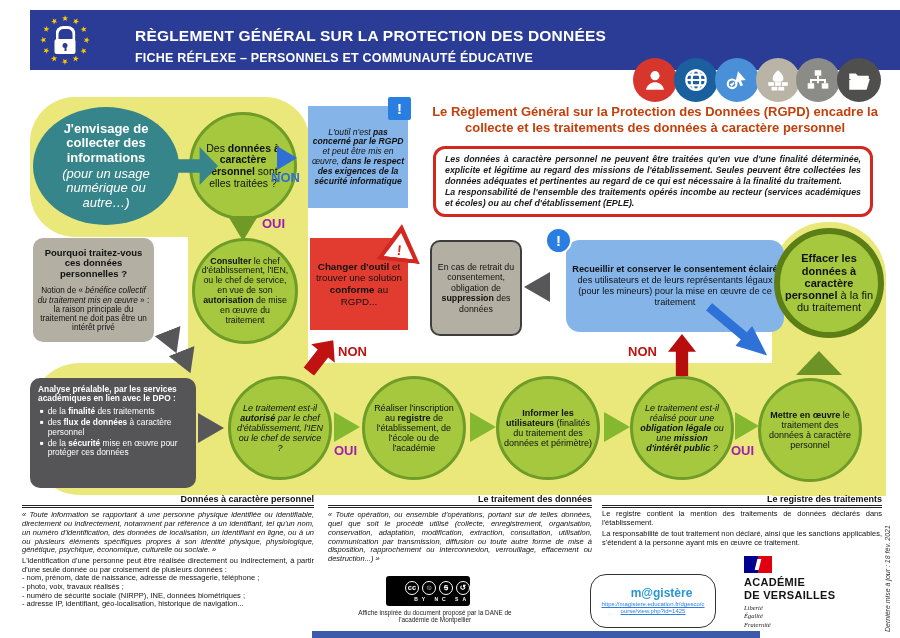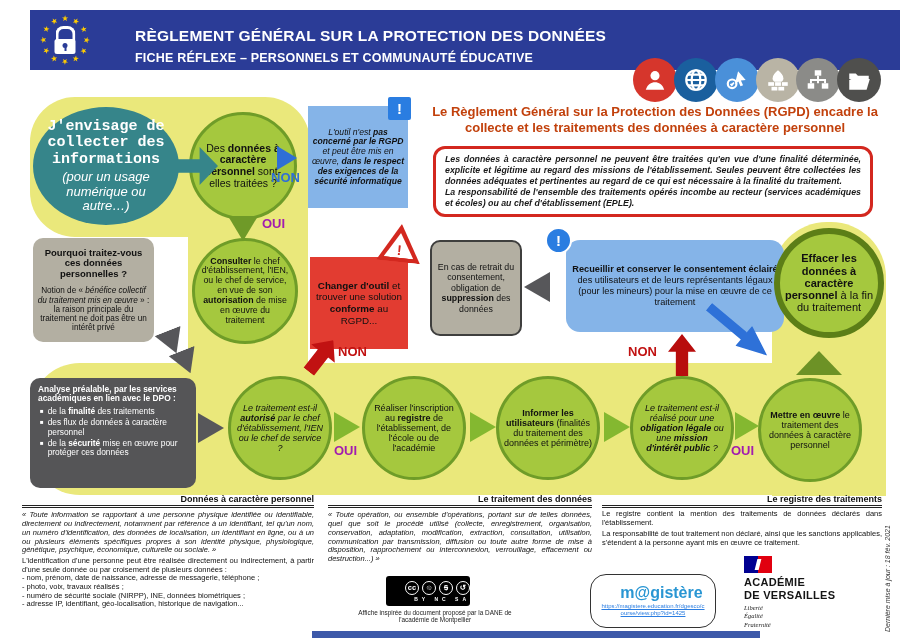--- a/index.html
+++ b/index.html
@@ -56,21 +56,21 @@
   .arrow-up{clip-path:polygon(50% 0,100% 42%,72% 42%,72% 100%,28% 100%,28% 42%,0 42%);}
   .arrow-right{clip-path:polygon(0 32%,60% 32%,60% 0,100% 50%,60% 100%,60% 68%,0 68%);}
   .lbl{position:absolute;font-weight:bold;font-size:13px;z-index:5;}
   .lbl-blue{color:#2f6fd6;}
   .lbl-red{color:#c11212;}
   .lbl-green{color:#a21caf;}
 
   
   .start-ell{position:absolute;left:33px;top:107px;width:146px;height:118px;background:#36858a;border-radius:50%;
              display:flex;flex-direction:column;align-items:center;justify-content:center;text-align:center;color:#fff;z-index:2;}
-  .start-main{font-weight:bold;font-size:15px;line-height:1.1;width:92%;font-family:Liberation Mono, monospace;}
+  .start-main{font-weight:bold;font-size:13px;line-height:1.1;width:92%;}
   .start-sub{font-style:italic;font-size:13px;line-height:1.1;margin-top:2px;width:88%;}
 
   .gcircle{position:absolute;background:#a5c83e;border:3px solid #6f9c28;border-radius:50%;
            display:flex;align-items:center;justify-content:center;text-align:center;z-index:2;color:#111;}
   .gcircle .tx{width:90%;line-height:1.12;}
   .q-circle{left:189px;top:112px;width:102px;height:102px;font-size:10.5px;}
   .consult-circle{left:192px;top:238px;width:100px;height:100px;font-size:8.8px;}
   .step{top:376px;width:98px;height:98px;font-size:9px;}
   .s0{left:228px;font-style:italic;}
   .s1{left:362px;}
@@ -87,21 +87,21 @@
   .tool-box .tx{width:94%;line-height:1.14;}
   .badge-sq{position:absolute;left:388px;top:97px;width:23px;height:23px;background:#2a7de1;border-radius:2px;z-index:4;
             display:flex;align-items:center;justify-content:center;color:#fff;font-weight:bold;font-size:15px;}
   .badge-ci{position:absolute;left:545px;top:227px;width:27px;height:27px;background:#2a7de1;border:2.5px solid #fff;border-radius:50%;z-index:4;
             display:flex;align-items:center;justify-content:center;color:#fff;font-weight:bold;font-size:15px;box-sizing:border-box;}
   .why-box{left:33px;top:238px;width:121px;height:104px;background:#b3afa2;border-radius:10px;
            display:flex;flex-direction:column;align-items:center;justify-content:center;}
   .why-title{font-weight:bold;font-size:9.5px;line-height:1.12;width:92%;}
   .why-body{font-size:8.2px;line-height:1.12;width:94%;margin-top:7px;}
   .change-box{left:310px;top:238px;width:98px;height:92px;background:#e23c31;font-size:9.8px;
-              display:flex;align-items:center;justify-content:center;margin-top:19px;}
+              display:flex;align-items:center;justify-content:center;}
   .change-box .tx{width:88%;line-height:1.18;}
   .warn{position:absolute;left:378px;top:224px;width:44px;height:38px;z-index:4;transform:rotate(6deg);}
   .warn::before{content:"";position:absolute;inset:0;background:#d3281f;clip-path:polygon(50% 0,100% 100%,0 100%);}
   .warn::after{content:"";position:absolute;left:7px;right:7px;top:9px;bottom:4px;background:#fff;clip-path:polygon(50% 0,100% 100%,0 100%);}
   .warn-ex{position:absolute;left:0;right:0;bottom:4px;text-align:center;color:#d3281f;font-weight:bold;font-size:14px;z-index:2;}
   .encas-box{left:430px;top:240px;width:92px;height:96px;background:#b3afa2;border:2.5px solid #3f3f3e;border-radius:10px;font-size:8.8px;
              display:flex;align-items:center;justify-content:center;box-sizing:border-box;}
   .encas-box .tx{width:92%;line-height:1.2;}
   .consent-box{left:566px;top:240px;width:218px;height:92px;background:#85b4e8;border-radius:14px;font-size:9.2px;
                display:flex;align-items:center;justify-content:center;}
@@ -132,21 +132,21 @@
             display:flex;flex-direction:column;align-items:flex-end;justify-content:center;}
   .cc-row{display:flex;gap:3px;}
   .cc-c{width:14px;height:14px;border:1.3px solid #fff;border-radius:50%;color:#fff;font-size:7.5px;font-weight:bold;
         display:flex;align-items:center;justify-content:center;box-sizing:border-box;}
   .cc-strike{text-decoration:line-through;}
   .cc-sub{color:#fff;font-size:5px;font-weight:bold;letter-spacing:4px;margin-top:1px;padding-left:18px;}
   .cc-caption{position:absolute;left:350px;top:609px;width:170px;text-align:center;font-size:6.4px;line-height:1.15;color:#222;z-index:2;}
 
   .mag-box{position:absolute;left:590px;top:574px;width:124px;height:52px;border:1.5px solid #333;border-radius:16px;background:#fff;z-index:2;
            display:flex;flex-direction:column;align-items:center;justify-content:center;}
-  .mag-name{color:#2996d3;font-weight:bold;font-size:16px;line-height:1;margin-left:17px;}
+  .mag-name{color:#2996d3;font-weight:bold;font-size:12px;line-height:1;margin-left:17px;}
   .mag-link{color:#2a7de1;font-size:6px;text-decoration:underline;width:104px;word-break:break-all;text-align:center;margin-top:2px;line-height:1.2;}
 
   .acad{position:absolute;left:744px;top:556px;z-index:2;}
   .flag{width:28px;height:17px;display:flex;position:relative;}
   .flag-b{flex:1;background:#000091;}
   .flag-r{flex:1;background:#e1000f;}
   .flag::after{content:"";position:absolute;left:12px;top:3px;width:4px;height:11px;background:#fff;transform:skewX(-14deg);}
   .acad-name{font-weight:bold;font-size:11px;line-height:1.15;color:#141414;margin-top:3px;letter-spacing:.3px;}
   .acad-motto{font-family:"Liberation Serif",serif;font-style:italic;font-size:6.5px;line-height:1.25;margin-top:3px;color:#222;}
 
@@ -303,21 +303,21 @@
   <div class="tri tri-d" style="left:172px;top:350px;width:28px;height:24px;background:#57575a;transform:rotate(-22deg);"></div>
 
   <div class="box analysis-box">
     <div class="an-title">Analyse préalable, par les services académiques en lien avec le DPO :</div>
     <div class="an-item">
       <span class="an-bullet">■</span>
       <span><span>de la </span><span style="font-weight: bold;">finalité</span><span> des traitements</span></span>
     </div>
     <div class="an-item">
       <span class="an-bullet">■</span>
-      <span><span>des </span><span style="font-weight: normal;">flux de données</span><span> à caractère personnel</span></span>
+      <span><span>des </span><span style="font-weight: bold;">flux de données</span><span> à caractère personnel</span></span>
     </div>
     <div class="an-item">
       <span class="an-bullet">■</span>
       <span><span>de la </span><span style="font-weight: bold;">sécurité</span><span> mise en œuvre pour protéger ces données</span></span>
     </div>
   </div>
 
   <div class="tri tri-r" style="left:198px;top:413px;width:26px;height:30px;background:#57575a;"></div>
   <div class="gcircle step s0">
       <div class="tx"><span>Le traitement est-il </span><span style="font-weight: bold;">autorisé</span><span> par le chef d'établissement, l'IEN ou le chef de service ?</span></div>

